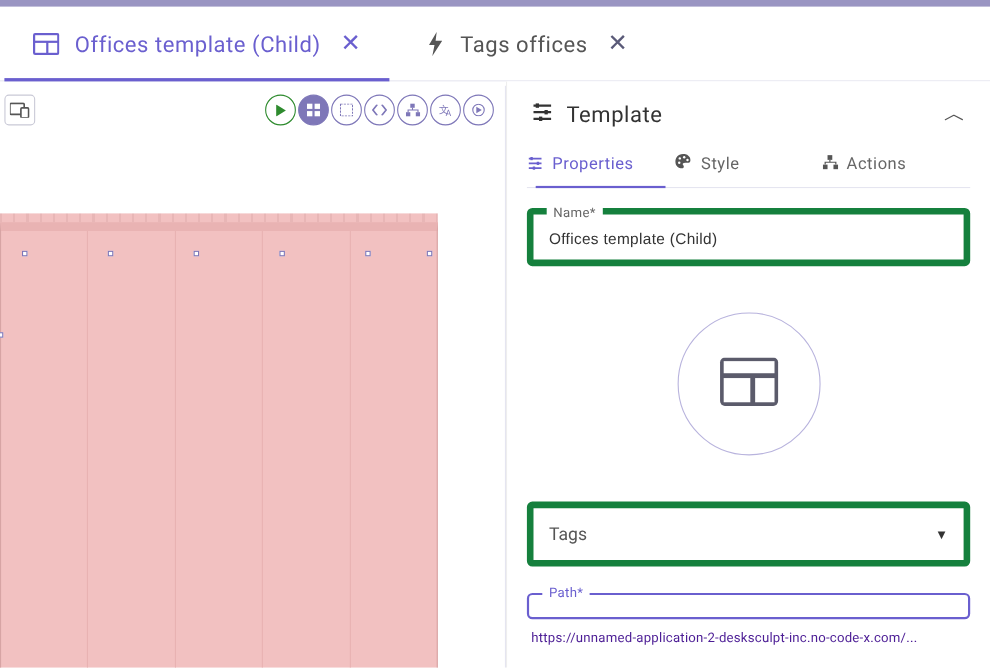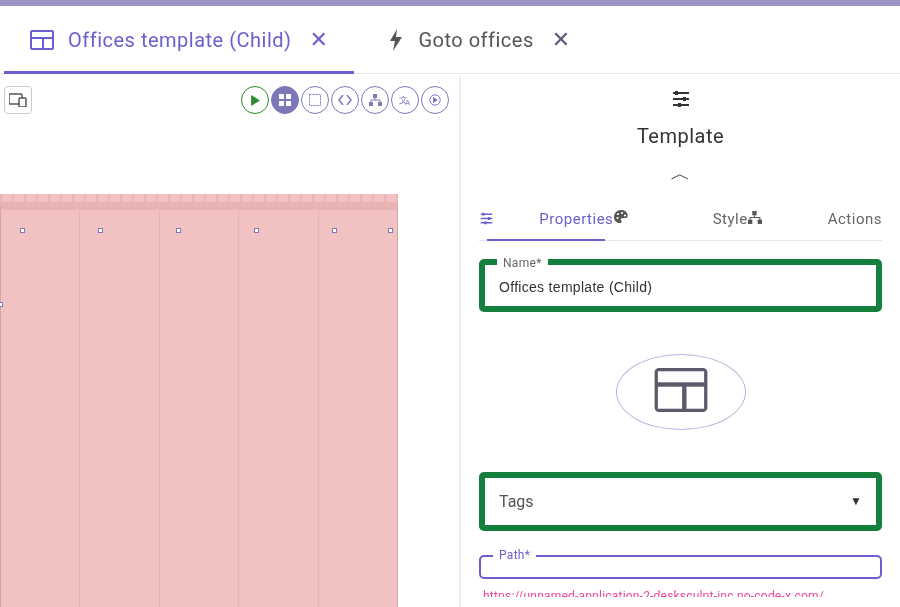--- a/index.html
+++ b/index.html
@@ -120,38 +120,37 @@
     background: #fff;
     display: flex;
     flex-direction: column;
     padding: 0 18px 0 18px;
     border-left: 1px solid #eee;
     overflow-y:auto;
   }
   .panel-header {
     display:flex; align-items:center; gap:12px;
     padding: 16px 4px 10px 4px;
-    flex-direction: column;
   }
   .panel-title {
     font-size: 20px;
     letter-spacing: .5px;
     color:#333;
     flex:1;
   }
   .panel-caret { font-size:20px; color:#555; cursor:pointer; }
 
   .subtabs {
     display:flex;
     border-bottom:1px solid #e5e5f0;
     margin: 4px 0 18px 0;
   }
   .subtab {
     flex:1;
-    display:flex; align-items:center; justify-content:space-between; gap:8px;
+    display:flex; align-items:center; justify-content:flex-start; gap:8px;
     padding: 8px 0 12px 0;
     color:#666;
     font-size:15px;
     letter-spacing:.5px;
     cursor:pointer;
     position:relative;
   }
   .subtab.active { color:#6a5fcf; }
   .subtab.active::after {
     content:""; position:absolute; left:8px; right:8px; bottom:-1px; height:2px; background:#6a5fcf;
@@ -191,21 +190,21 @@
   .thumb-circle {
     width: 130px; height:130px;
     border: 1px solid #b8b3dd;
     border-radius: 50%;
     margin: 18px auto 42px auto;
     display:flex; align-items:center; justify-content:center;
   }
 
   .hint {
     font-size:12px;
-    color:#ec4899;
+    color:#4c1d95;
     letter-spacing:.2px;
     margin: -14px 0 10px 4px;
     white-space:nowrap; overflow:hidden; text-overflow:ellipsis;
   }
 </style>
 </head>
 <body>
 
 <div class="topbar-strip"></div>
 
@@ -221,21 +220,21 @@
     </span>
     <span class="tab-label">Offices template (Child)</span>
     <span class="tab-close">✕</span>
   </div>
   <div class="tab">
     <span class="tab-icon">
       <svg width="16" height="22" viewBox="0 0 16 22">
           <path d="M9 0 L2 12 H7 L5 22 L14 8 H8 Z" fill="#555"></path>
         </svg>
     </span>
-    <span class="tab-label" style="color:#555">Goto offices</span>
+    <span class="tab-label" style="color:#555">Tags offices</span>
     <span class="tab-close">✕</span>
   </div>
   <div class="tab-spacer"></div>
 </div>
 
 <div class="main">
 
   <div class="canvas-area">
     <div class="left-mini">
       <svg width="18" height="14" viewBox="0 0 18 14">

